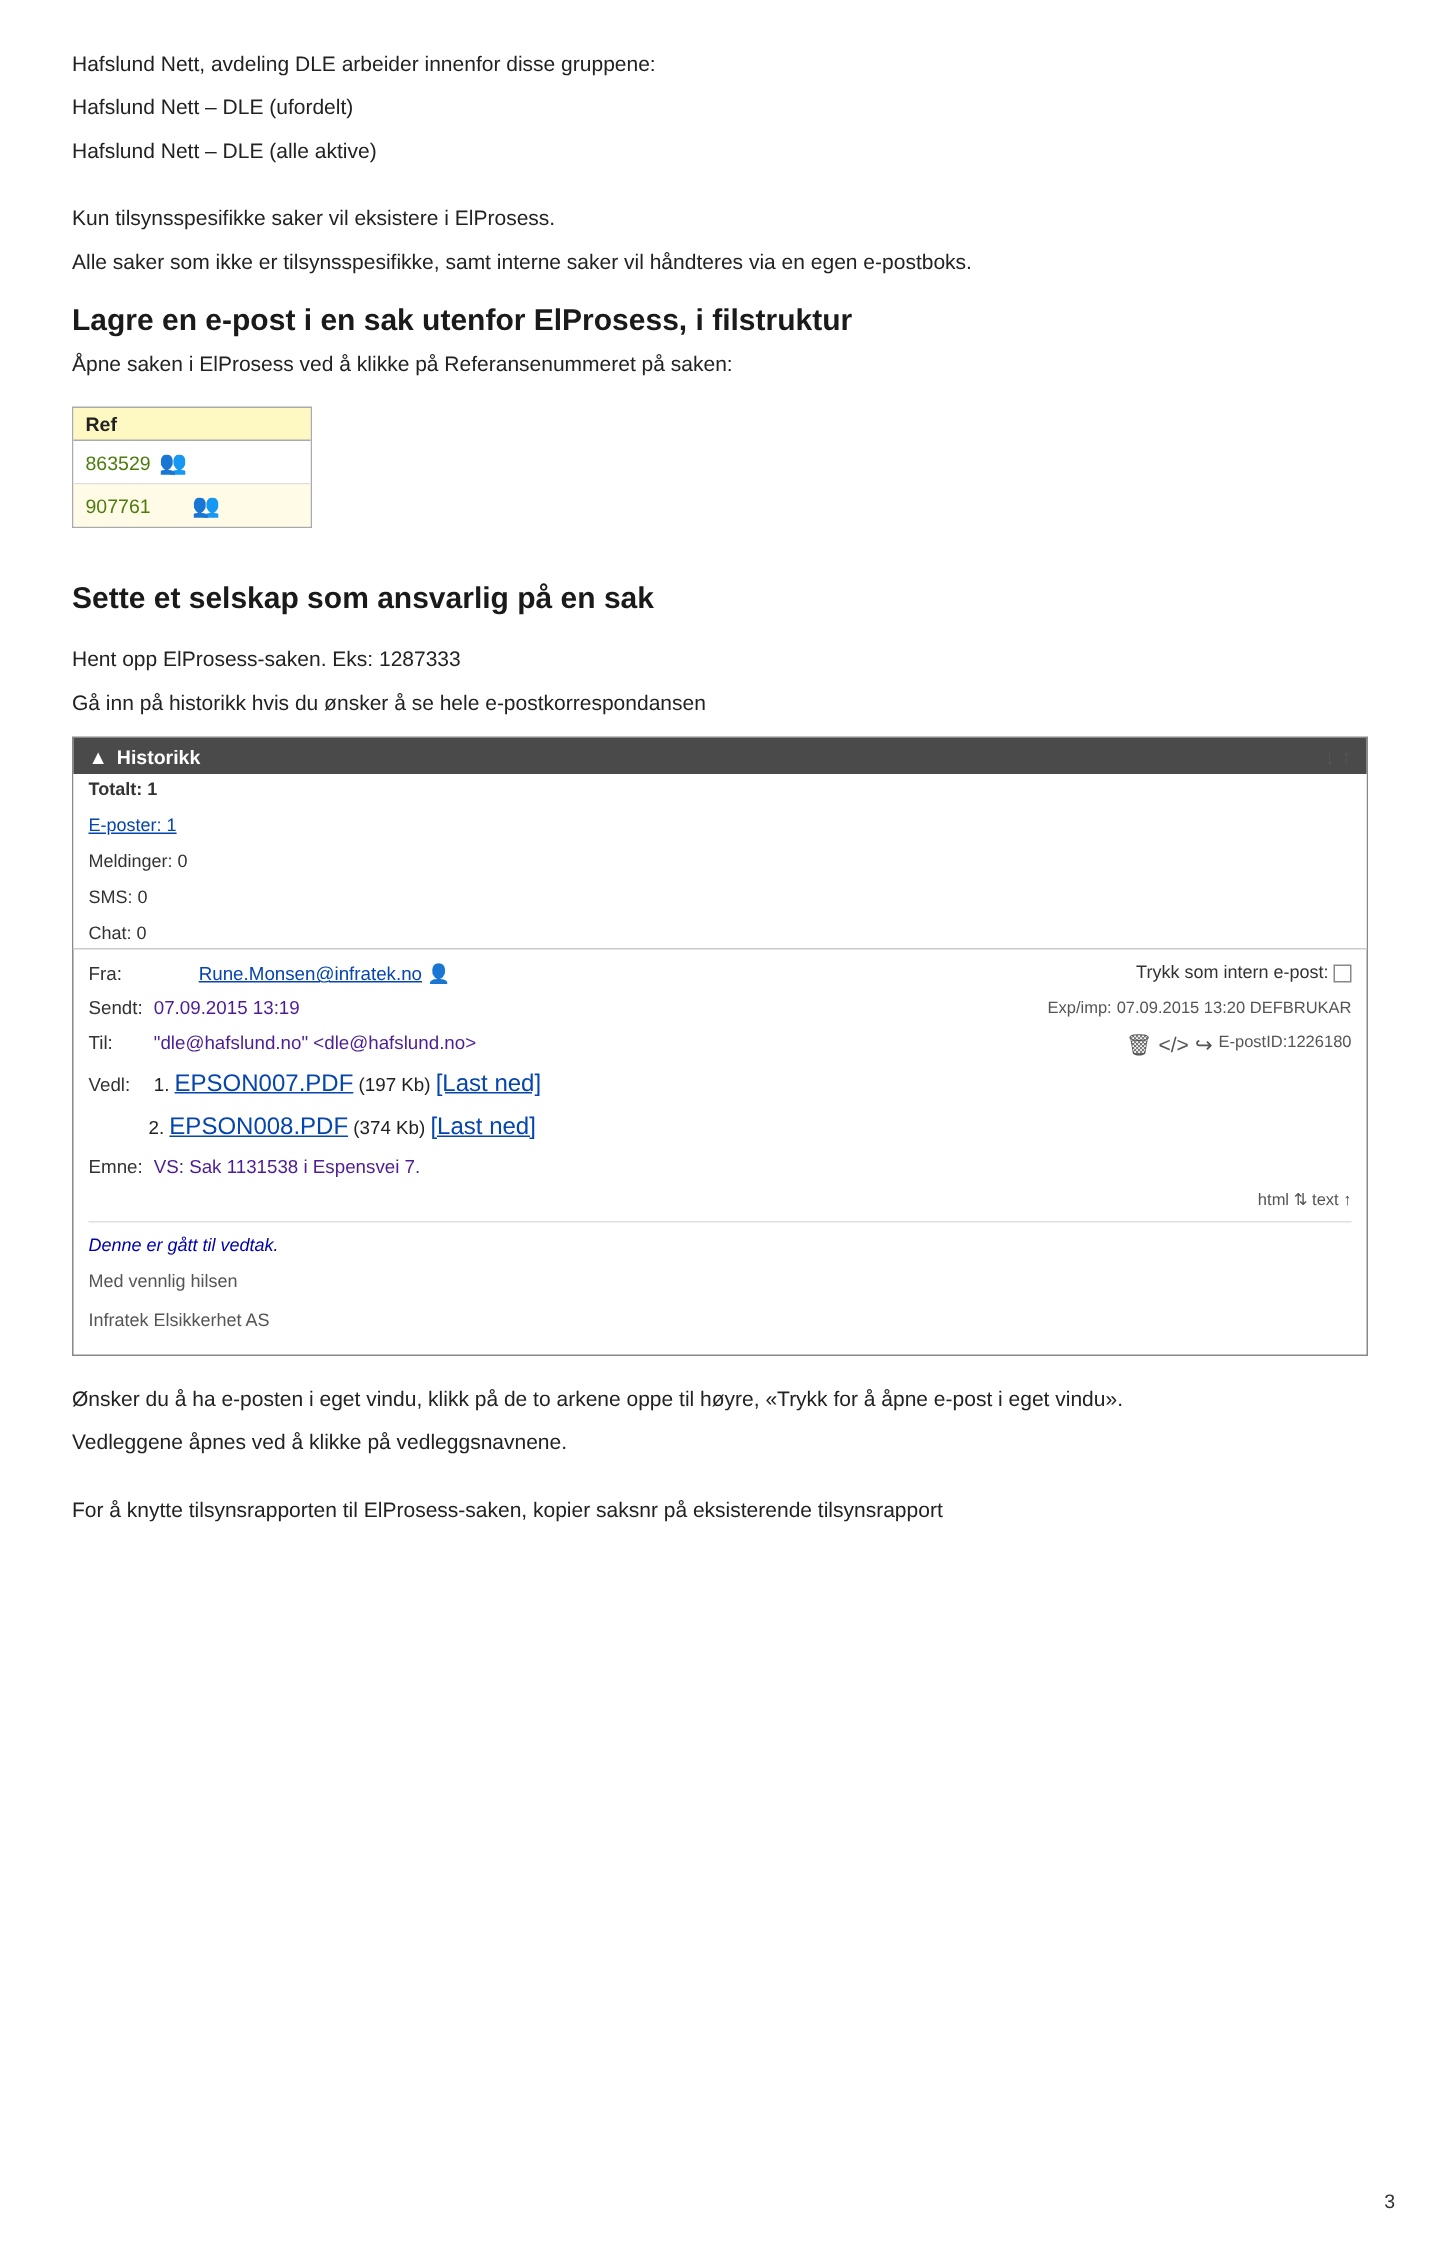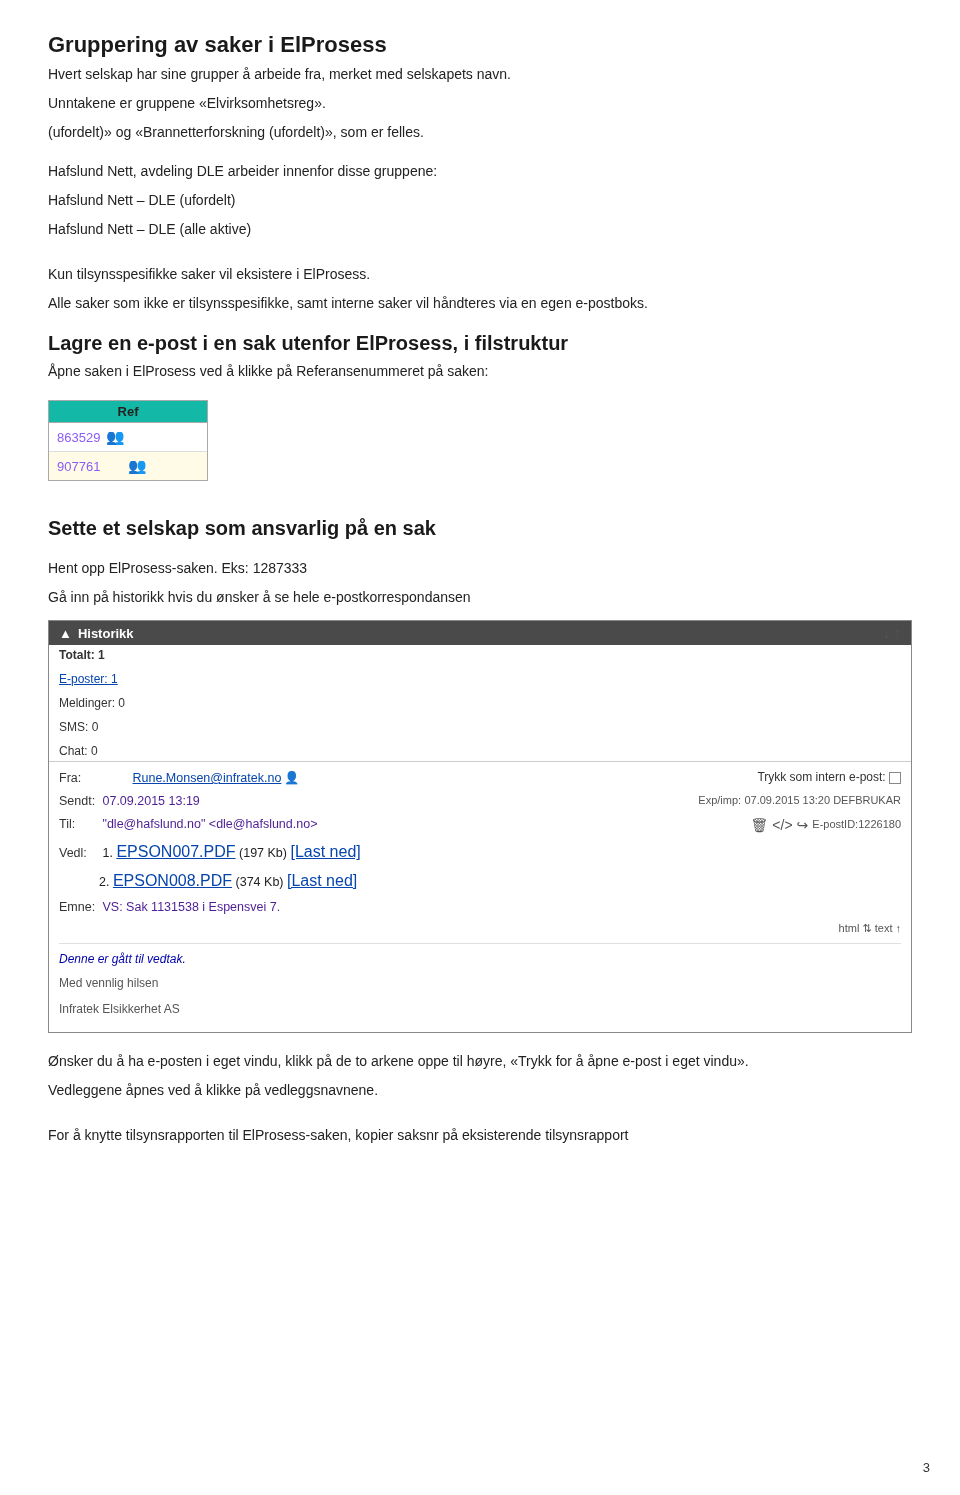--- a/index.html
+++ b/index.html
@@ -36,45 +36,44 @@
     }
     
     .ref-table {
       border: 1px solid #aaa;
       display: inline-block;
       min-width: 160px;
       margin: 10px 0 18px 0;
       font-size: 13px;
     }
     .ref-table .ref-header {
-      background: #14b8a6;
+      background: #fef9c3;
       padding: 3px 8px;
       font-weight: bold;
       border-bottom: 1px solid #aaa;
       color: #222;
-      text-align: center;
     }
     .ref-table .ref-row {
       padding: 5px 8px;
       display: flex;
       align-items: center;
       gap: 6px;
       border-bottom: 1px solid #ddd;
       background: #fff;
     }
     .ref-table .ref-row:last-child {
       border-bottom: none;
       gap: 28px;
     }
     .ref-table .ref-row.alt {
       background: #fffbe6;
     }
     .ref-row-num {
       font-size: 13px;
-      color: #8b5cf6;
+      color: #4d7c0f;
     }
     .ref-icon {
       display: inline-flex;
       align-items: center;
       color: #888;
       font-size: 15px;
     }
     
     .historikk-box {
       border: 1px solid #888;
@@ -208,26 +207,20 @@
       right: 30px;
       font-size: 13px;
       color: #333;
     }
   </style>
 </head>
 <body>
 
 <div>
 
-  <div class="section">
-    <h1>Gruppering av saker i ElProsess</h1>
-    <p>Hvert selskap har sine grupper å arbeide fra, merket med selskapets navn.</p>
-    <p>Unntakene er gruppene «Elvirksomhetsreg».</p>
-    <p>(ufordelt)» og «Brannetterforskning (ufordelt)», som er felles.</p>
-  </div>
 
   <div class="section">
     <p>Hafslund Nett, avdeling DLE arbeider innenfor disse gruppene:</p>
     <p>Hafslund Nett – DLE (ufordelt)</p>
     <p>Hafslund Nett – DLE (alle aktive)</p>
     <br>
     <p>Kun tilsynsspesifikke saker vil eksistere i ElProsess.</p>
     <p>Alle saker som ikke er tilsynsspesifikke, samt interne saker vil håndteres via en egen e-postboks.</p>
   </div>
 

